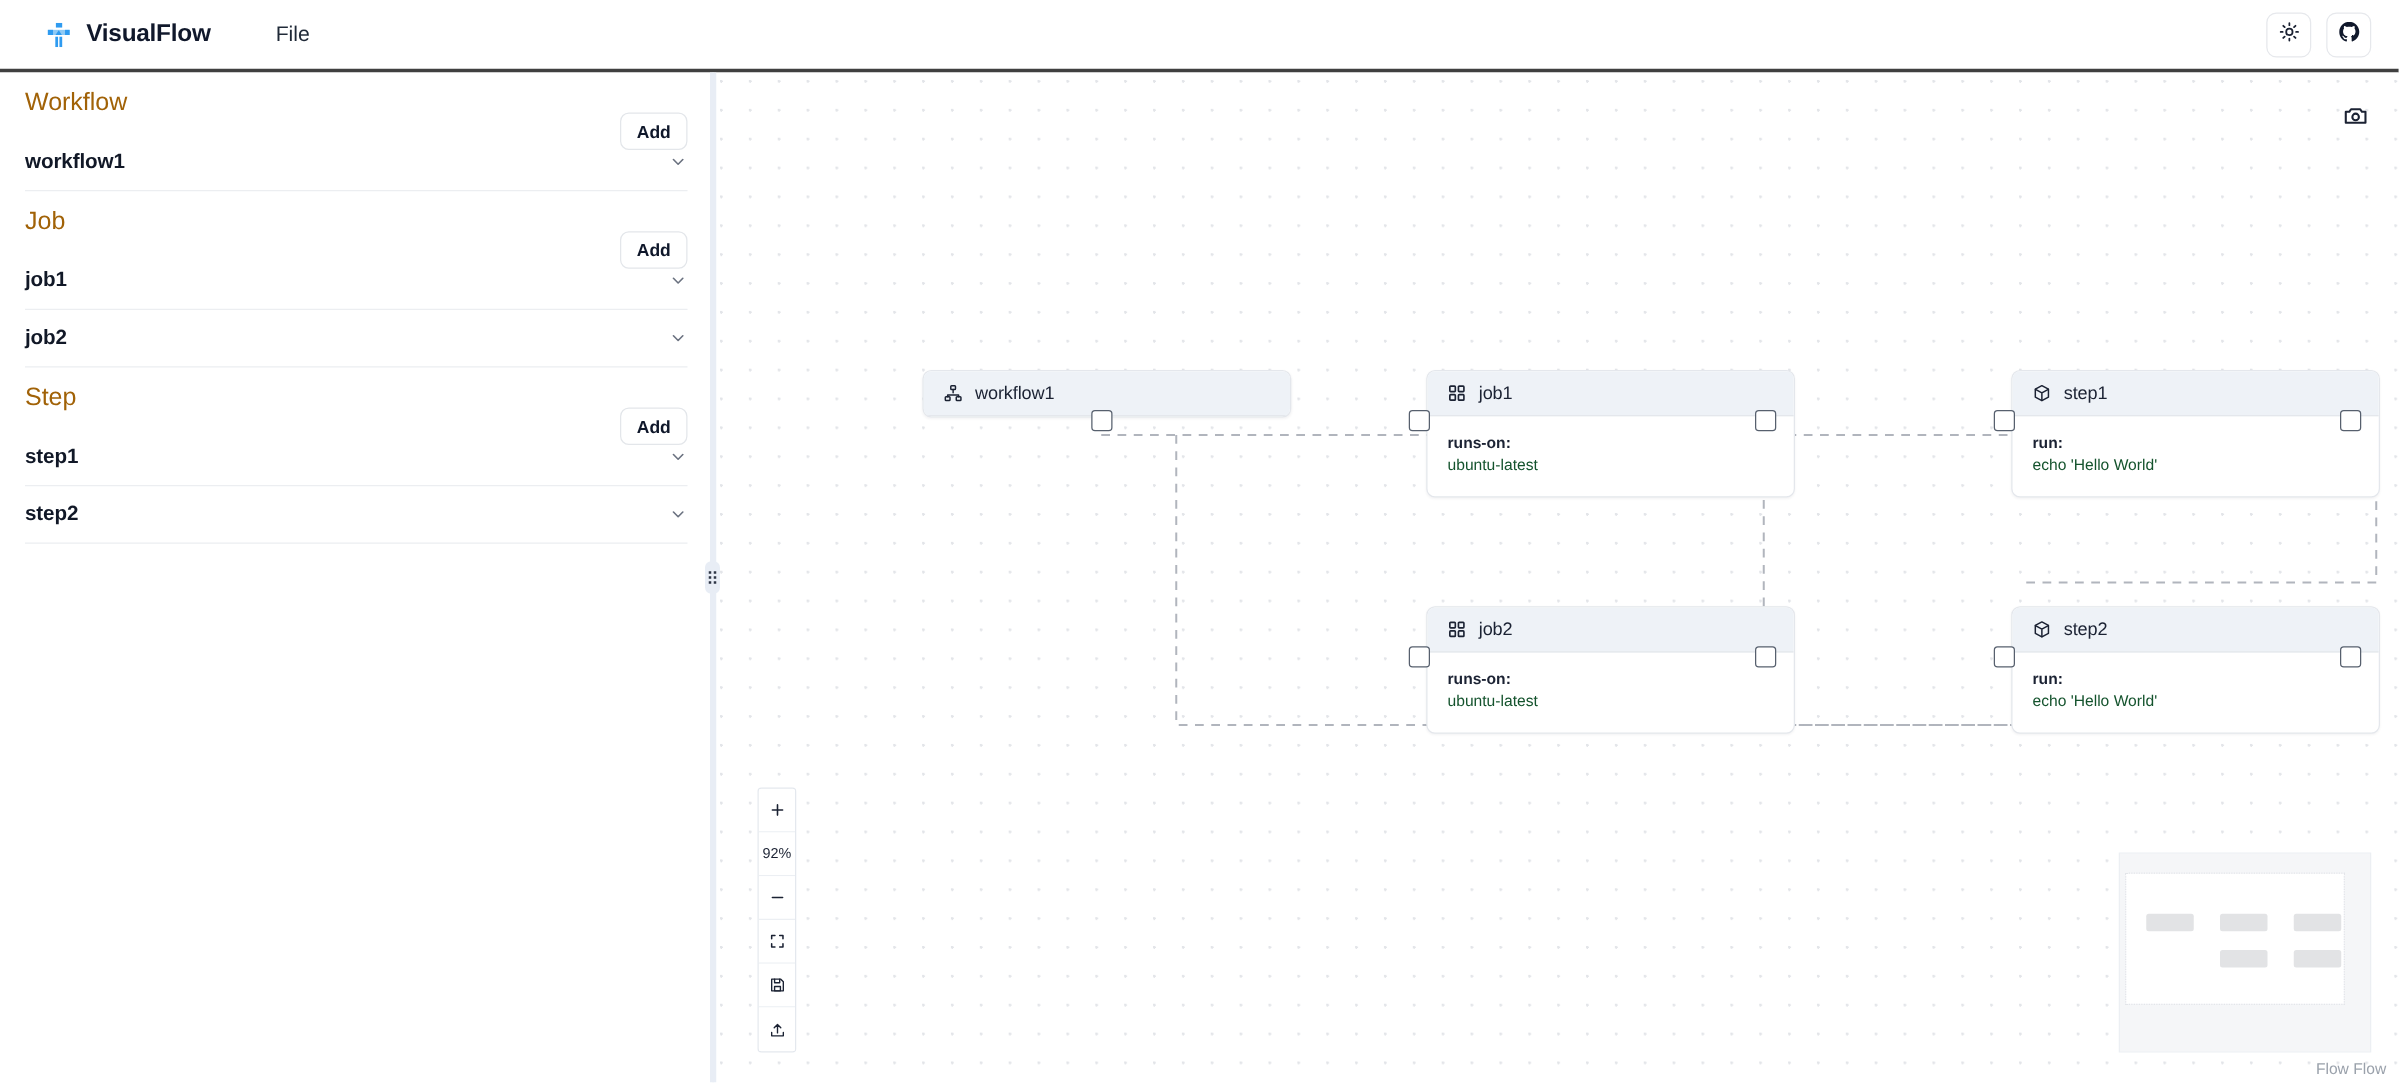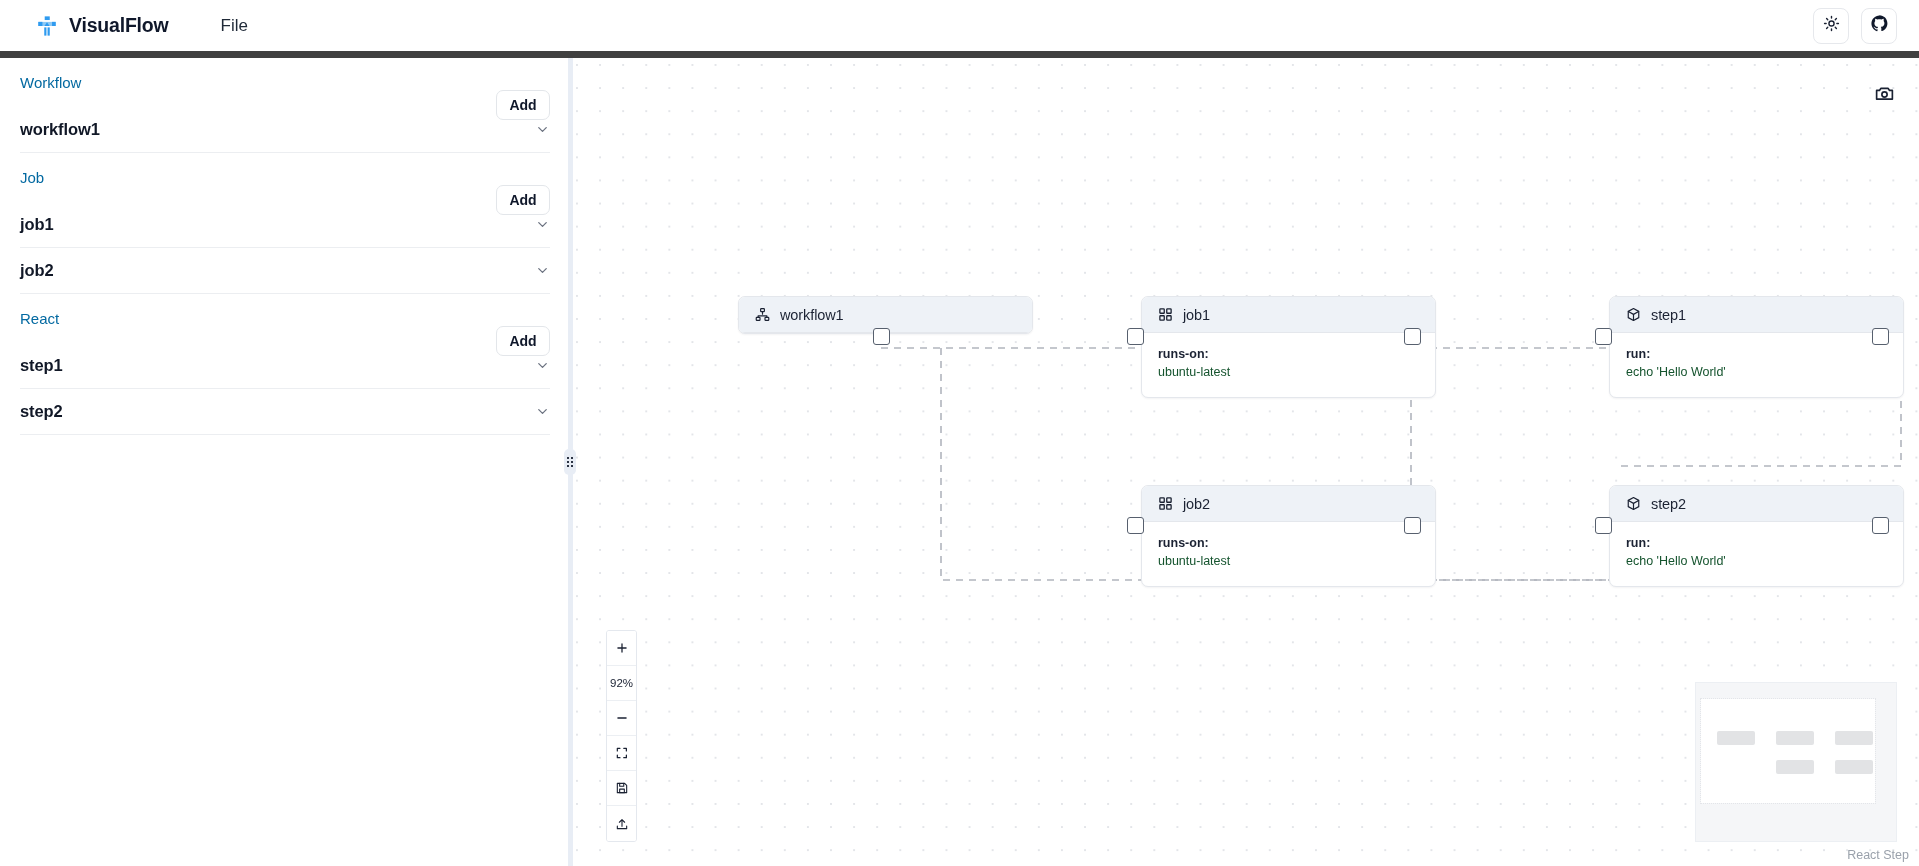--- a/index.html
+++ b/index.html
@@ -13,21 +13,21 @@
 
   
   #app { width: 1919px; height: 866px; display: flex; flex-direction: column; }
 
   
   #header {
     height: 58px; flex: 0 0 58px;
     display: flex; align-items: center;
     padding: 0 22px 0 36px;
     background: #ffffff;
-    border-bottom: 7px solid #404040;
+    border-bottom: 3px solid #404040;
   }
   .brand { display: flex; align-items: center; gap: 11px; }
   .brand-logo { width: 22px; height: 22px; display: block; }
   .brand-name { font-size: 19.5px; font-weight: 700; letter-spacing: -0.2px; color: #10182b; }
   .menu-bar { display: flex; align-items: center; margin-left: 40px; }
   .menu-item {
     font-size: 17px; color: #1f2937; padding: 6px 12px; border-radius: 6px;
     cursor: pointer; line-height: 1;
   }
   .header-spacer { flex: 1; }
@@ -46,21 +46,21 @@
     width: 571px; flex: 0 0 571px;
     background: #ffffff;
     border-right: 1px solid #e8eaee;
     padding: 0 20px;
     overflow: hidden;
     position: relative;
   }
   .section-head {
     height: 49px; display: flex; align-items: center; justify-content: space-between;
   }
-  .section-title { font-size: 15px; color: #0369a1; }
+  .section-title { font-size: 20px; color: #a16207; }
   .add-btn {
     min-width: 54px; height: 30px; padding: 0 12px;
     border: 1px solid #e3e6ea; border-radius: 7px; background: #fff;
     font-size: 14px; font-weight: 700; color: #0f172a;
     display: flex; align-items: center; justify-content: center; cursor: pointer;
     font-family: "Liberation Sans", sans-serif;
     margin-top: 44px;
   }
   .tree-row {
     height: 46px; display: flex; align-items: center; justify-content: space-between;
@@ -254,21 +254,21 @@
       <div class="tree-row">
         <span class="tree-label">job2</span>
         <span>
           <svg class="chev" viewBox="0 0 24 24" fill="none" stroke="currentColor" stroke-width="2.1" stroke-linecap="round" stroke-linejoin="round">
               <polyline points="6 9 12 15 18 9"></polyline>
             </svg>
         </span>
       </div>
 
       <div class="section-head">
-        <span class="section-title">React</span>
+        <span class="section-title">Step</span>
         <div class="add-btn">Add</div>
       </div>
       <div class="tree-row">
         <span class="tree-label">step1</span>
         <span>
           <svg class="chev" viewBox="0 0 24 24" fill="none" stroke="currentColor" stroke-width="2.1" stroke-linecap="round" stroke-linejoin="round">
               <polyline points="6 9 12 15 18 9"></polyline>
             </svg>
         </span>
       </div>
@@ -458,16 +458,16 @@
         <div class="mask"></div>
         <div class="viewport">
           <div class="mnode" style="left:16px;top:32px;width:38px;height:14px;"></div>
           <div class="mnode" style="left:75px;top:32px;width:38px;height:14px;"></div>
           <div class="mnode" style="left:134px;top:32px;width:38px;height:14px;"></div>
           <div class="mnode" style="left:75px;top:61px;width:38px;height:14px;"></div>
           <div class="mnode" style="left:134px;top:61px;width:38px;height:14px;"></div>
         </div>
       </div>
 
-      <div id="rf-attr">React Step</div>
+      <div id="rf-attr">Flow Flow</div>
     </div>
   </div>
 </div>
 
 </body></html>

